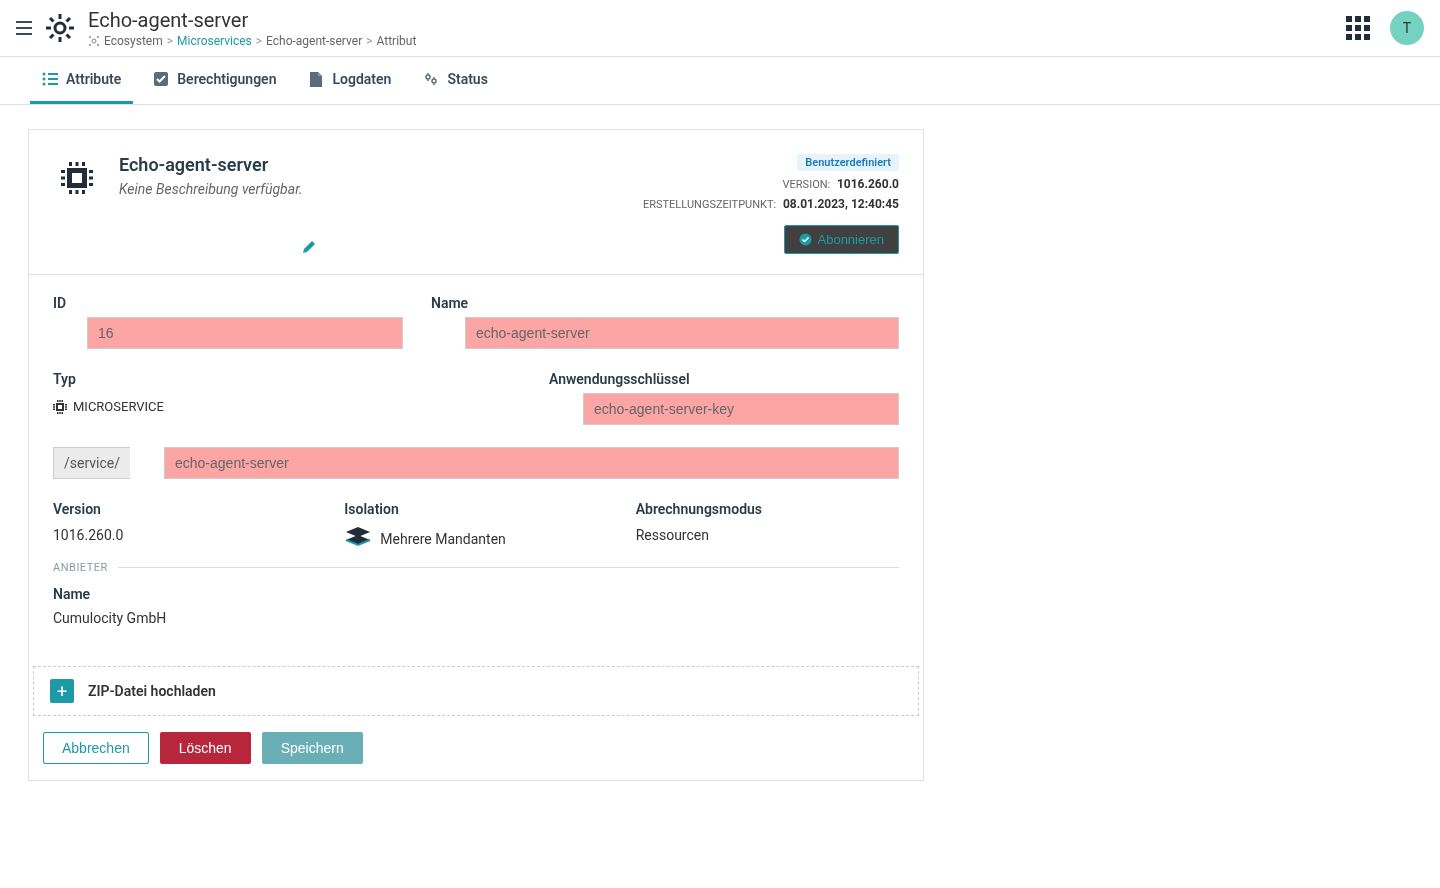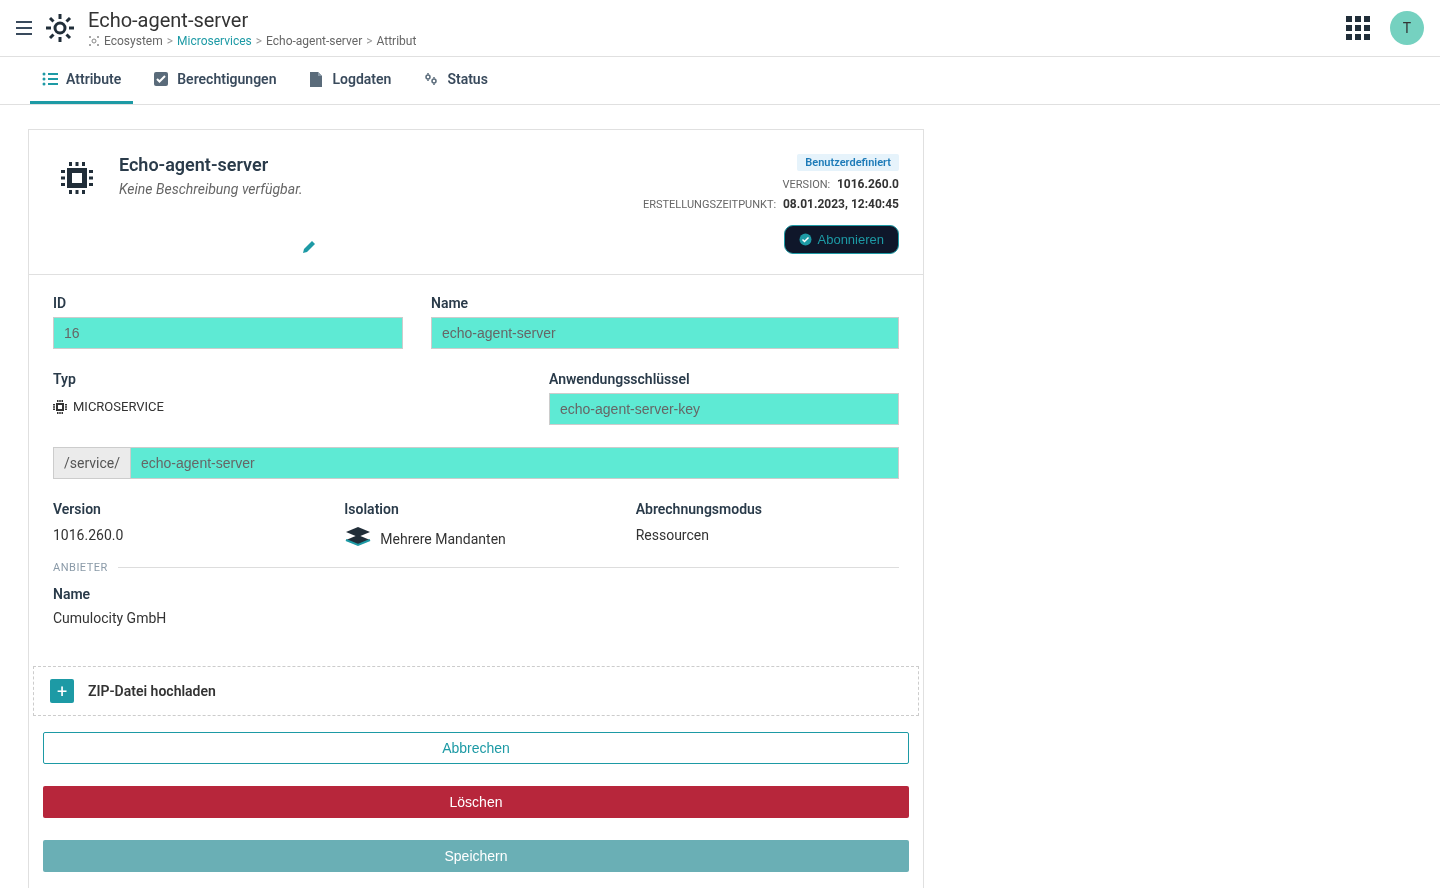--- a/index.html
+++ b/index.html
@@ -30,31 +30,31 @@
 .card-header { display: flex; padding: 24px 24px 20px; border-bottom: 1px solid #e0e0e0; }
 .card-header-left { display: flex; gap: 18px; align-items: flex-start; }
 .chip-icon { width: 48px; height: 48px; }
 .card-title { font-size: 18px; font-weight: 600; color: #2a3b4a; }
 .card-desc { font-style: italic; color: #666; margin-top: 6px; font-size: 14px; }
 .card-header-right { margin-left: auto; display: flex; flex-direction: column; align-items: flex-end; gap: 6px; }
 .badge-custom { background: #e6f3fb; color: #1d7bb8; font-size: 11px; font-weight: 600; padding: 2px 8px; border-radius: 2px; }
 .meta-row { font-size: 11px; color: #666; }
 .meta-row .meta-label { text-transform: uppercase; }
 .meta-row .meta-value { color: #333; font-weight: 700; margin-left: 4px; font-size: 12px; }
-.subscribe-btn { margin-top: 8px; border: 1px solid #1d9aa5; color: #1d9aa5; background: #0f172a; padding: 6px 14px; font-size: 13px; cursor: pointer; border-radius: 9px; display: inline-flex; align-items: center; gap: 6px; }
+.subscribe-btn { margin-top: 8px; border: 1px solid #1d9aa5; color: #1d9aa5; background: #404040; padding: 6px 14px; font-size: 13px; cursor: pointer; border-radius: 2px; display: inline-flex; align-items: center; gap: 6px; }
 .edit-icon { color: #1d9aa5; cursor: pointer; margin-right: 20px; align-self: flex-end; margin-top: 30px; }
 
 .card-body { padding: 20px 24px; }
 .form-row { display: flex; gap: 28px; margin-bottom: 22px; }
 .form-group { display: flex; flex-direction: column; gap: 6px; }
 .form-group.half { flex: 0 0 350px; }
 .form-group.half2 { flex: 1; }
 .form-group label { font-size: 14px; font-weight: 600; color: #2a3b4a; }
 .form-group input { border: 1px solid #ccc; padding: 7px 10px; font-size: 14px; background: #fff; color: #666; }
-.form-group input[readonly] { background: #5eead4; }
+.form-group input[readonly] { background: #fca5a5; margin-left: 34px; }
 .type-value { display: flex; align-items: center; gap: 6px; font-size: 13px; color: #333; padding-top: 6px; }
 
 .input-group { display: flex; }
 .input-prefix { background: #ebebeb; border: 1px solid #ccc; border-right: none; padding: 7px 10px; color: #555; font-size: 14px; }
 .input-group input { flex: 1; border: 1px solid #ccc; padding: 7px 10px; font-size: 14px; color: #666; }
 
 .triple-row { display: flex; gap: 28px; margin-bottom: 8px; }
 .triple-col { flex: 1; display: flex; flex-direction: column; gap: 10px; }
 .triple-col .lbl { font-weight: 600; color: #2a3b4a; font-size: 14px; }
 .triple-col .val { font-size: 14px; color: #333; display: flex; align-items: center; gap: 8px; }
@@ -63,21 +63,21 @@
 .section-divider .line { flex: 1; height: 1px; background: #ddd; }
 .section-divider .lbl { font-size: 11px; color: #8a9aa8; text-transform: uppercase; letter-spacing: 0.5px; }
 
 .provider-name-lbl { font-weight: 600; color: #2a3b4a; margin-bottom: 8px; }
 .provider-name-val { color: #333; margin-bottom: 20px; }
 
 .upload-zone { border: 1px dashed #ccc; border-top: 1px dashed #ccc; padding: 12px 16px; display: flex; align-items: center; gap: 14px; margin: 0 4px; }
 .upload-plus { width: 24px; height: 24px; background: #1d9aa5; color: #fff; display: flex; align-items: center; justify-content: center; font-size: 18px; border-radius: 2px; }
 .upload-text { font-weight: 600; color: #333; }
 
-.footer-actions { display: flex; gap: 22px; padding: 16px 14px; flex-direction: column; }
+.footer-actions { display: flex; gap: 11px; padding: 16px 14px; }
 .btn { padding: 7px 18px; font-size: 14px; border-radius: 2px; cursor: pointer; border: 1px solid transparent; }
 .btn-outline { border-color: #1d9aa5; color: #1d9aa5; background: #fff; }
 .btn-danger { background: #b7263b; color: #fff; }
 .btn-primary { background: #6aafb5; color: #fff; }
 
 svg { display: block; }
 </style>
 </head>
 <body>
 

